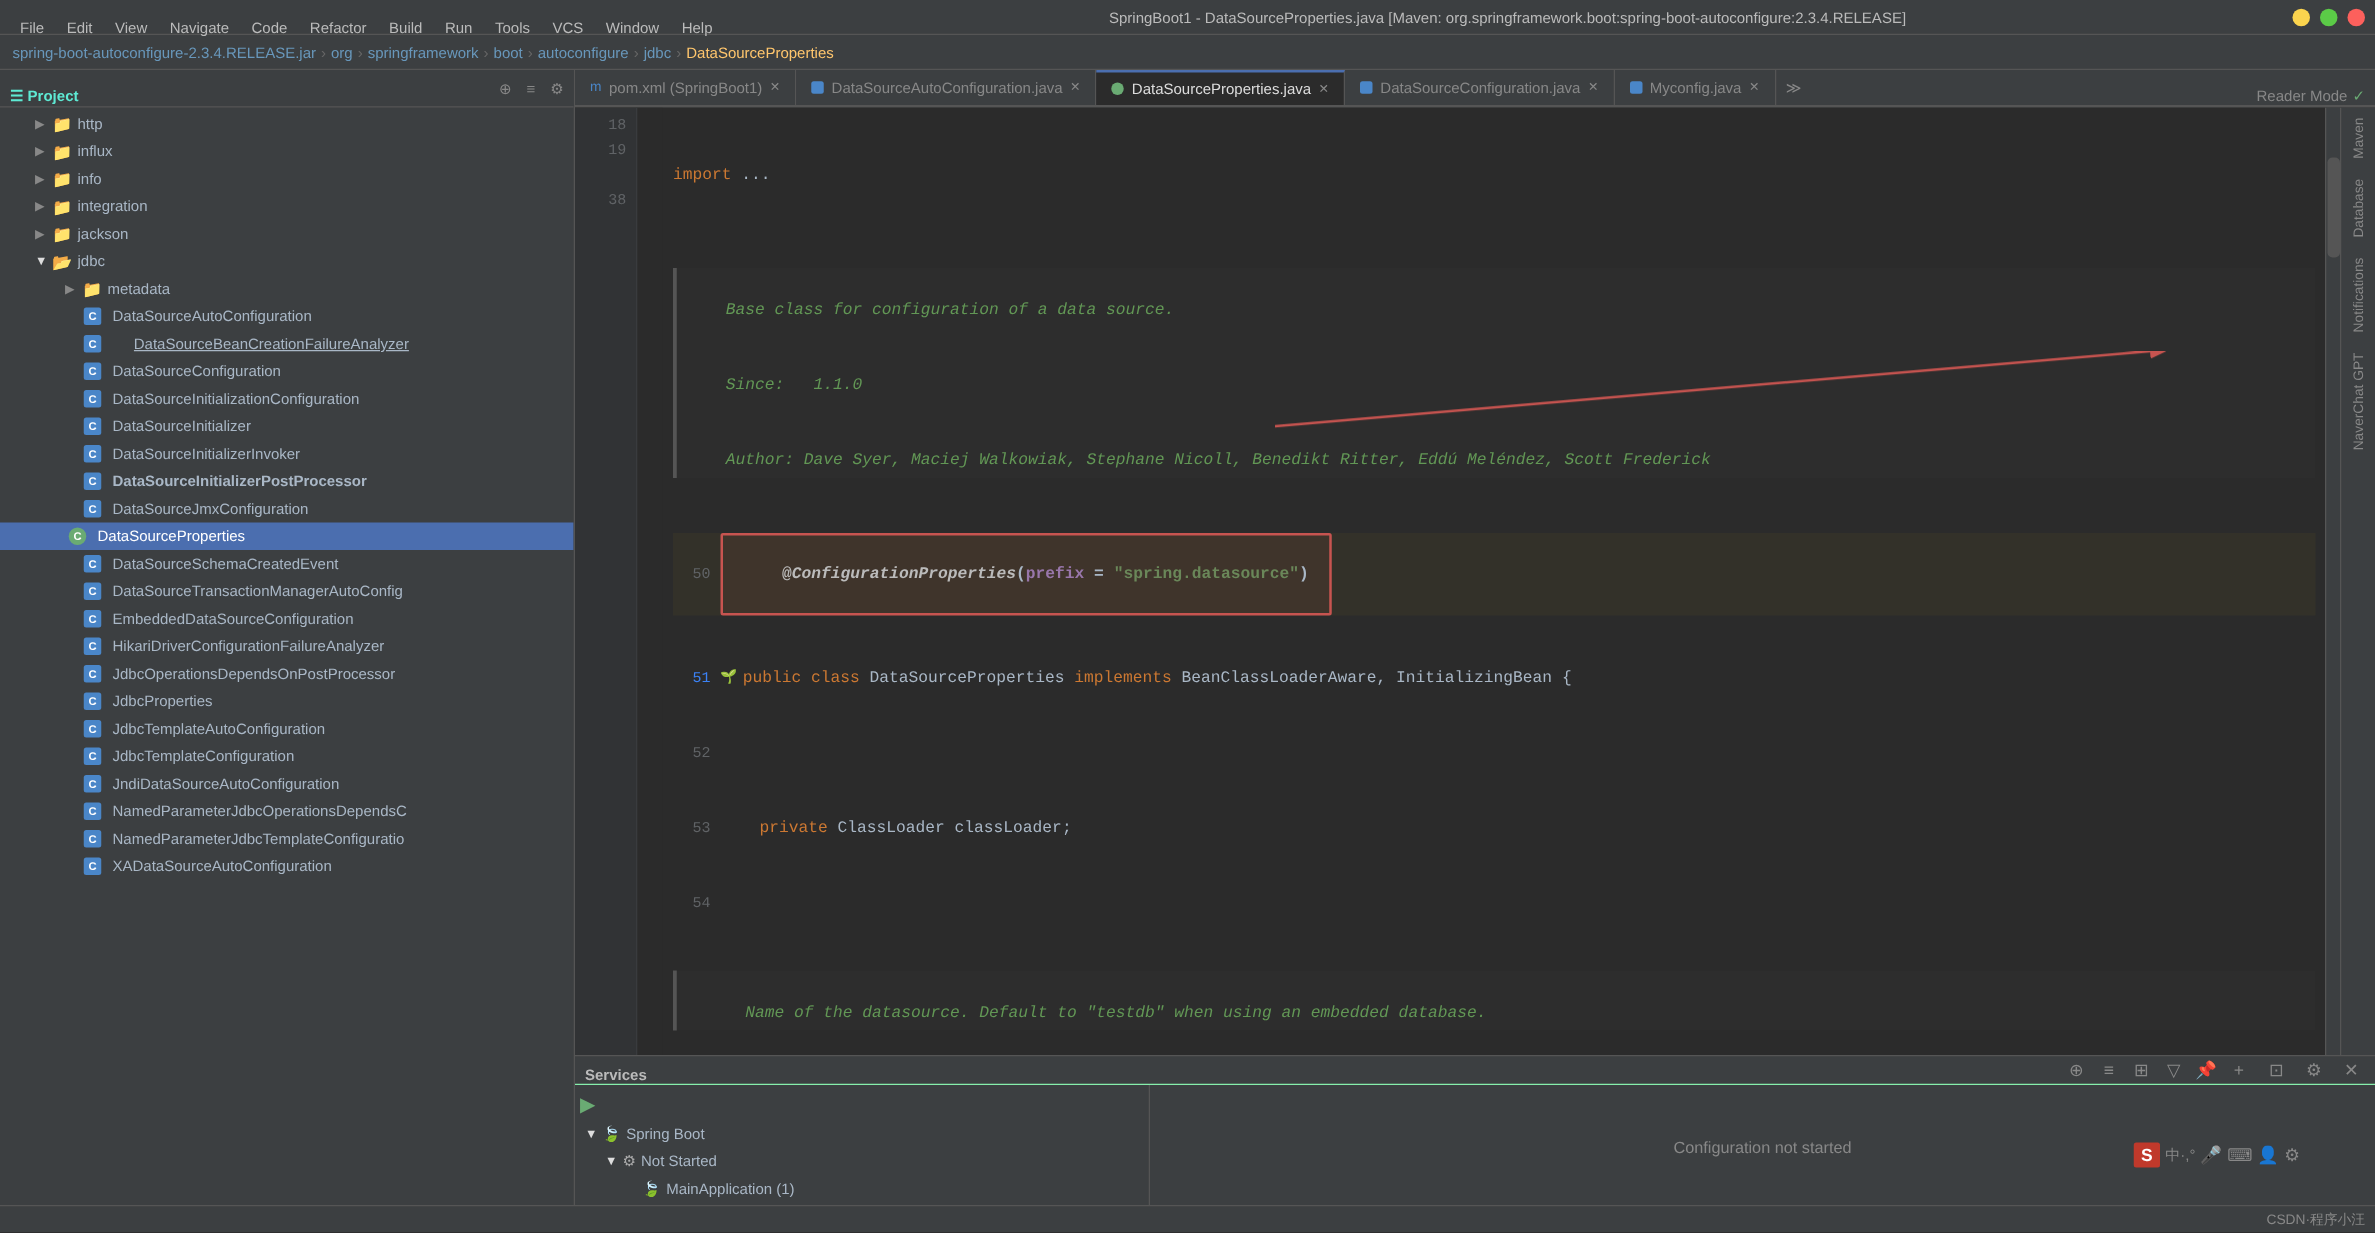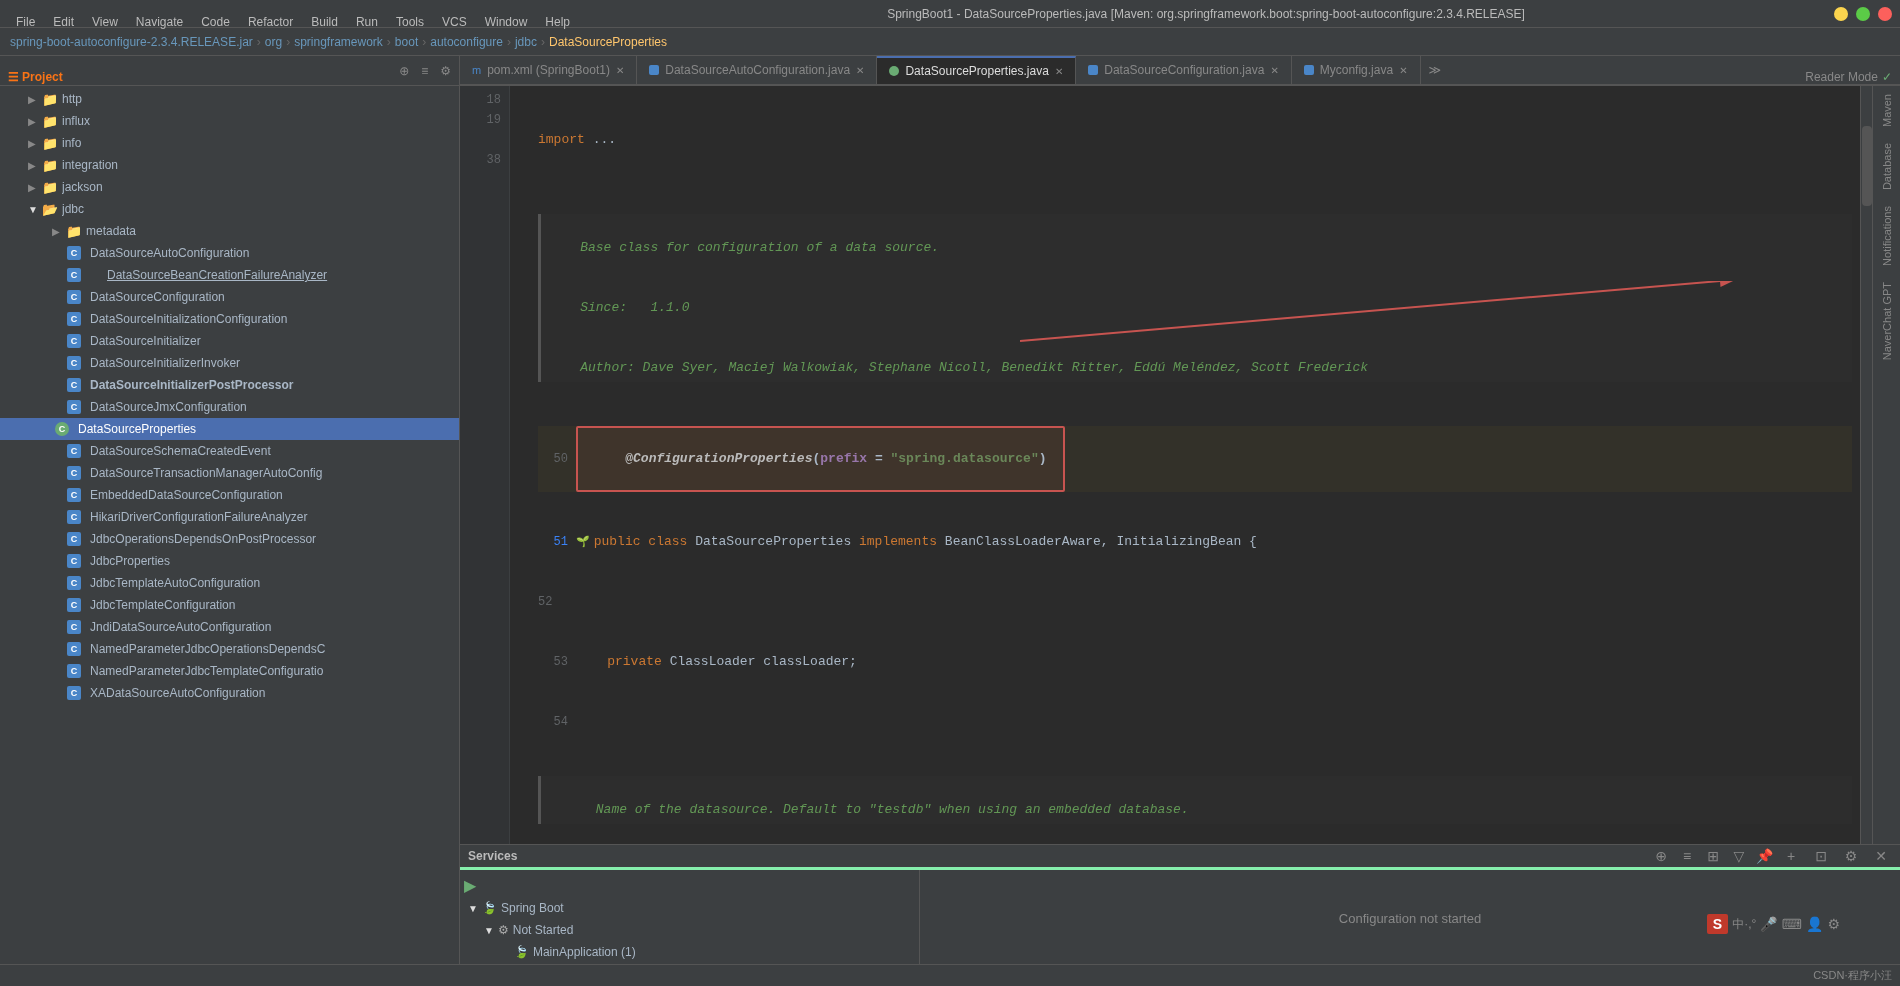--- a/index.html
+++ b/index.html
@@ -123,23 +123,23 @@
     .bottom-panel {
       height: 120px;
       background: #3c3f41;
       border-top: 1px solid #555;
       display: flex;
       flex-direction: column;
     }
     .bottom-header {
       height: 28px;
       display: flex;
-      align-items: center;
+      align-items: flex-end;
       padding: 0 8px;
-      border-bottom: 3px solid #86efac;
+      border-bottom: 1px solid #86efac;
       gap: 8px;
     }
     .bottom-toolbar { display: flex; gap: 4px; align-items: center; }
     .bottom-toolbar-btn { width: 22px; height: 22px; cursor: pointer; color: #888; display: flex; align-items: center; justify-content: center; font-size: 14px; }
 
     .bottom-content {
       flex: 1;
       display: flex;
     }
     .bottom-tree {
@@ -236,21 +236,21 @@
   <span class="sep">›</span>
   <span class="bc-link">jdbc</span>
   <span class="sep">›</span>
   <span class="bc-current">DataSourceProperties</span>
 </div>
 
 <div style="display:flex; height: calc(986px - 56px - 22px); position:relative;">
 
   <div class="project-panel">
     <div class="project-header">
-      <span style="font-size:12px;color:#f97316;font-weight:bold;margin-top:13px;">☰ Project</span>
+      <span style="font-size:12px;color:#5eead4;font-weight:bold;margin-top:13px;">☰ Project</span>
       <span style="flex:1"></span>
       <span style="color:#888;cursor:pointer;">⊕</span>
       <span style="color:#888;cursor:pointer;margin-left:4px;">≡</span>
       <span style="color:#888;cursor:pointer;margin-left:4px;">⚙</span>
     </div>
     <div class="project-tree">
 
       <div class="tree-item" style="padding-left:28px;">
         <span class="arrow">▶</span>
         <span class="icon">
@@ -566,21 +566,21 @@
   </svg>
 </div>
 
 <div style="display:flex;align-items:center;">
   <span style="color:#3b82f6;width:30px;text-align:right;margin-right:8px;font-size:12px;flex-shrink:0;">51</span>
   <span style="color:#6aab73;margin-right:4px;font-size:11px;">🌱</span>
   <span><span style="color:#cc7832;">public</span> <span style="color:#cc7832;">class</span> <span style="color:#a9b7c6;">DataSourceProperties</span> <span style="color:#cc7832;">implements</span> <span style="color:#a9b7c6;">BeanClassLoaderAware</span><span style="color:#a9b7c6;">, </span><span style="color:#a9b7c6;">InitializingBean</span> <span style="color:#a9b7c6;">{</span></span>
 </div>
 
 <div style="display:flex;align-items:center;">
-  <span style="color:#606366;width:30px;margin-right:8px;font-size:12px;flex-shrink:0;">52</span>
+  <span style="color:#606366;width:30px;text-align:right;margin-right:8px;font-size:12px;flex-shrink:0;">52</span>
   <span></span>
 </div>
 
 <div style="display:flex;align-items:center;">
   <span style="color:#606366;width:30px;text-align:right;margin-right:8px;font-size:12px;flex-shrink:0;">53</span>
   <span>    <span style="color:#cc7832;">private</span> <span style="color:#a9b7c6;">ClassLoader</span> <span style="color:#a9b7c6;">classLoader</span><span style="color:#a9b7c6;">;</span></span>
 </div>
 
 <div style="display:flex;align-items:center;">
   <span style="color:#606366;width:30px;text-align:right;margin-right:8px;font-size:12px;flex-shrink:0;">54</span>

